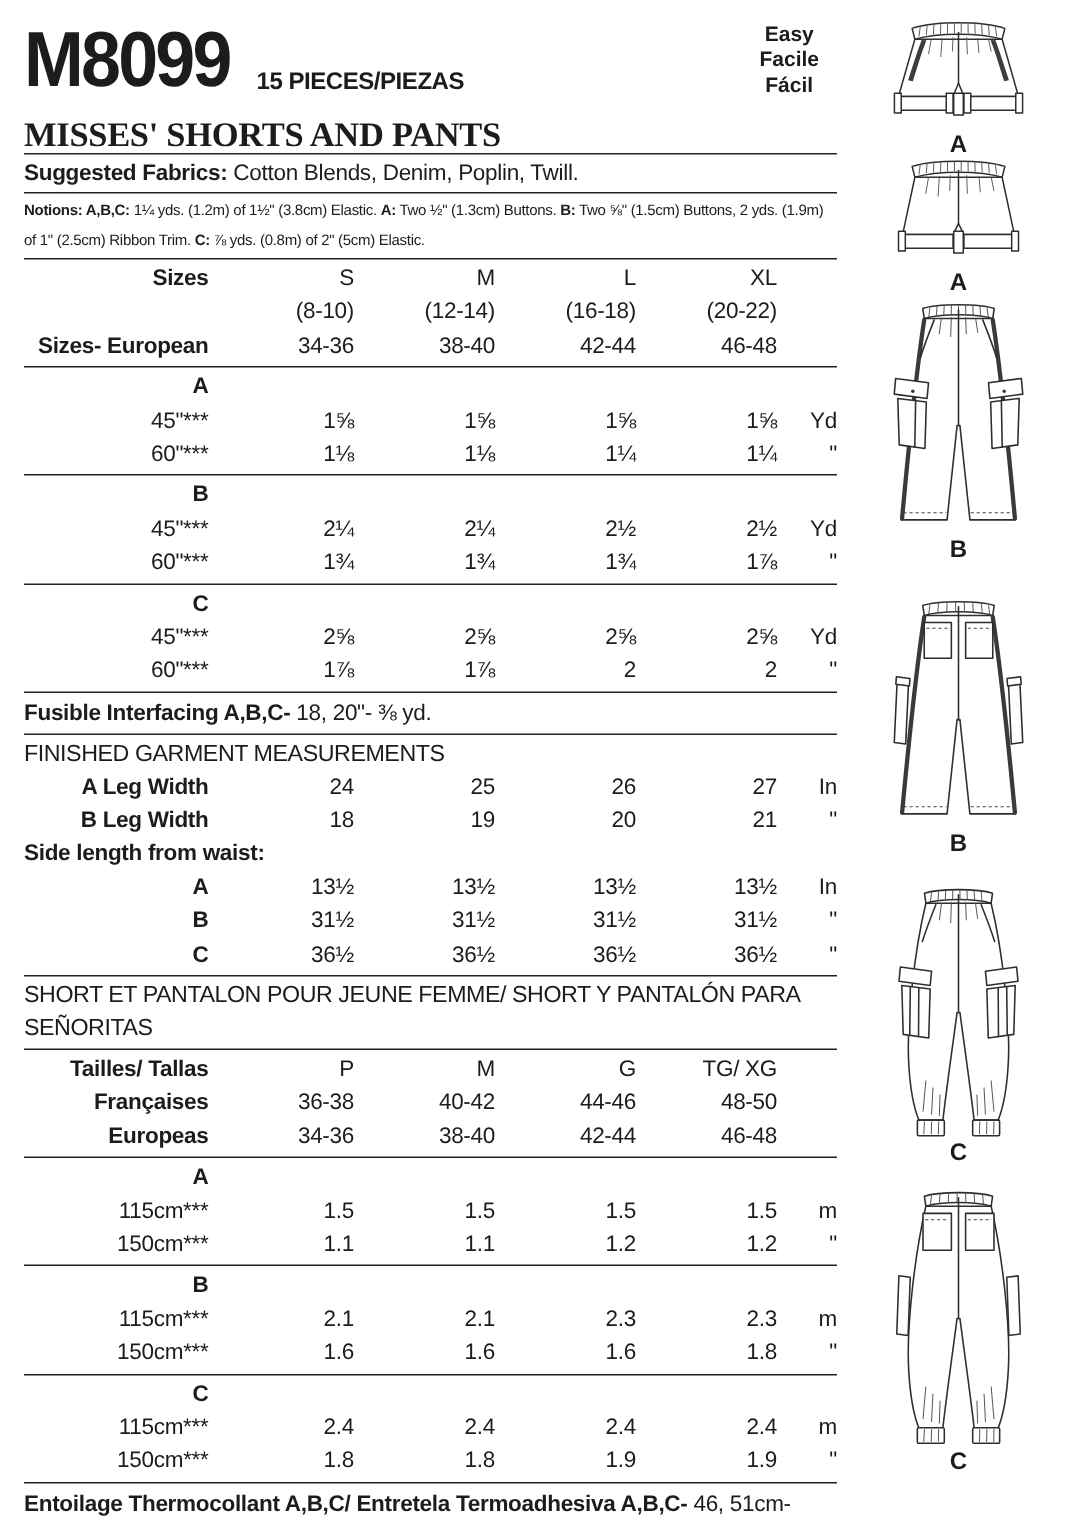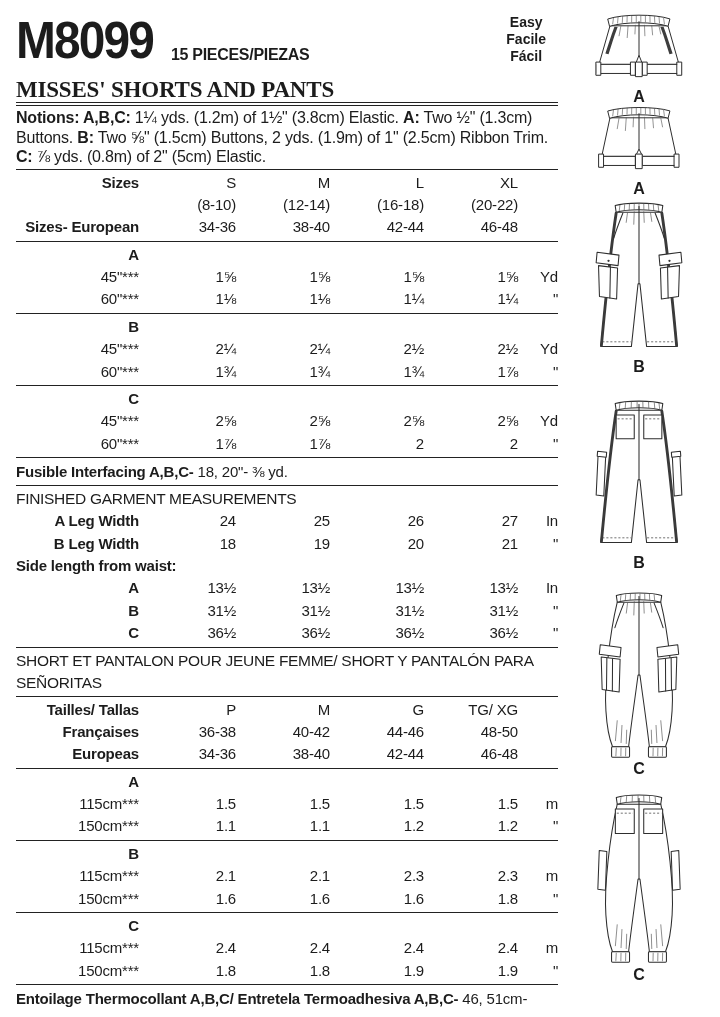--- a/index.html
+++ b/index.html
@@ -14,21 +14,21 @@
   .left-col { position:absolute; left:16px; top:12px; width:542px; }
   .hline { border:none; border-top:1.6px solid #222; margin:2px 0 2px 0; }
   .masthead { display:flex; align-items:flex-start; height:64px; }
   .pattern-number { font-size:52px; font-weight:bold; letter-spacing:-2px; line-height:56px;
     transform:scaleX(.92); transform-origin:left; }
   .pieces { font-size:16px; font-weight:600; margin:34px 0 0 6px; letter-spacing:-0.3px; }
   .difficulty { margin-left:auto; text-align:center; font-size:14px; font-weight:bold;
     line-height:17px; padding-right:12px; padding-top:2px; }
   .doc-title { font-size:23px; font-weight:bold; letter-spacing:-0.2px; margin-top:4px; line-height:20px;font-family:Liberation Serif, serif; }
   .fabrics-line, .plain-line { font-size:15px; line-height:21px; letter-spacing:-0.2px; }
-  .notions-block { font-size:16px; line-height:19.5px; letter-spacing:-0.2px; }
+  .notions-block { font-size:10px; line-height:19.5px; letter-spacing:-0.2px; }
   
   .trow { display:grid; grid-template-columns:123px 97px 94px 94px 94px 1fr;
     font-size:15px; line-height:22.4px; height:22.4px; letter-spacing:-0.2px; align-items:baseline;text-align:right; }
   .trow span { white-space:nowrap; }
   .sec-head { font-size:15.5px; font-weight:normal; line-height:22px; letter-spacing:-0.3px; }
   .interfacing-line, .entoilage-line { font-size:15px; line-height:23px; letter-spacing:-0.2px; }
   
   .figures { position:absolute; left:558px; top:0; width:162px; height:1017px; }
   .fig { position:absolute; width:100%; text-align:center; }
   .fig-label { font-size:16px; font-weight:600; line-height:16px; margin-top:1px; }
@@ -51,20 +51,23 @@
     <div class="difficulty">
       <div>Easy</div>
       <div>Facile</div>
       <div>Fácil</div>
     </div>
   </div>
 
   <div class="doc-title">MISSES' SHORTS AND PANTS</div>
   <hr class="hline">
 
+  <div class="fabrics-line">
+    <span class="b">Suggested Fabrics:</span><span> Cotton Blends, Denim, Poplin, Twill.</span>
+  </div>
   <hr class="hline">
 
   <div class="notions-block">
     <span class="b">Notions: A,B,C:</span><span> 1¼ yds. (1.2m) of 1½" (3.8cm) Elastic. </span><span class="b">A:</span><span> Two ½" (1.3cm) Buttons. </span><span class="b">B:</span><span> Two ⅝" (1.5cm) Buttons, 2 yds. (1.9m) of 1" (2.5cm) Ribbon Trim. </span><span class="b">C:</span><span> ⅞ yds. (0.8m) of 2" (5cm) Elastic.</span>
   </div>
   <hr class="hline">
 
   <div class="trow">
     <span class="b">Sizes</span>
     <span>S</span>

